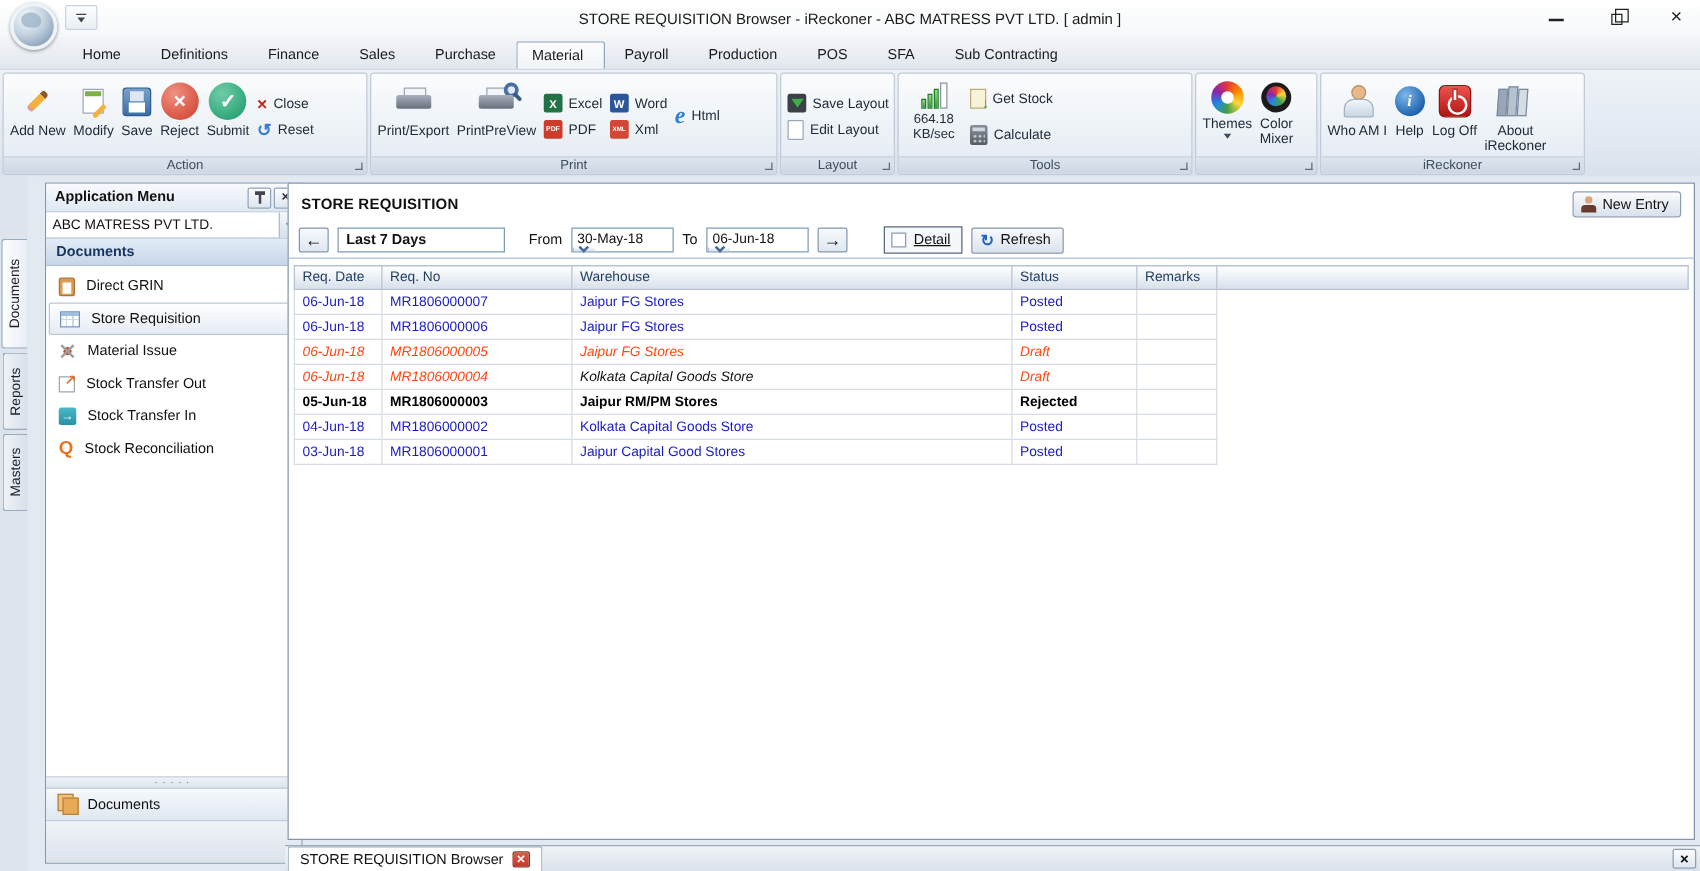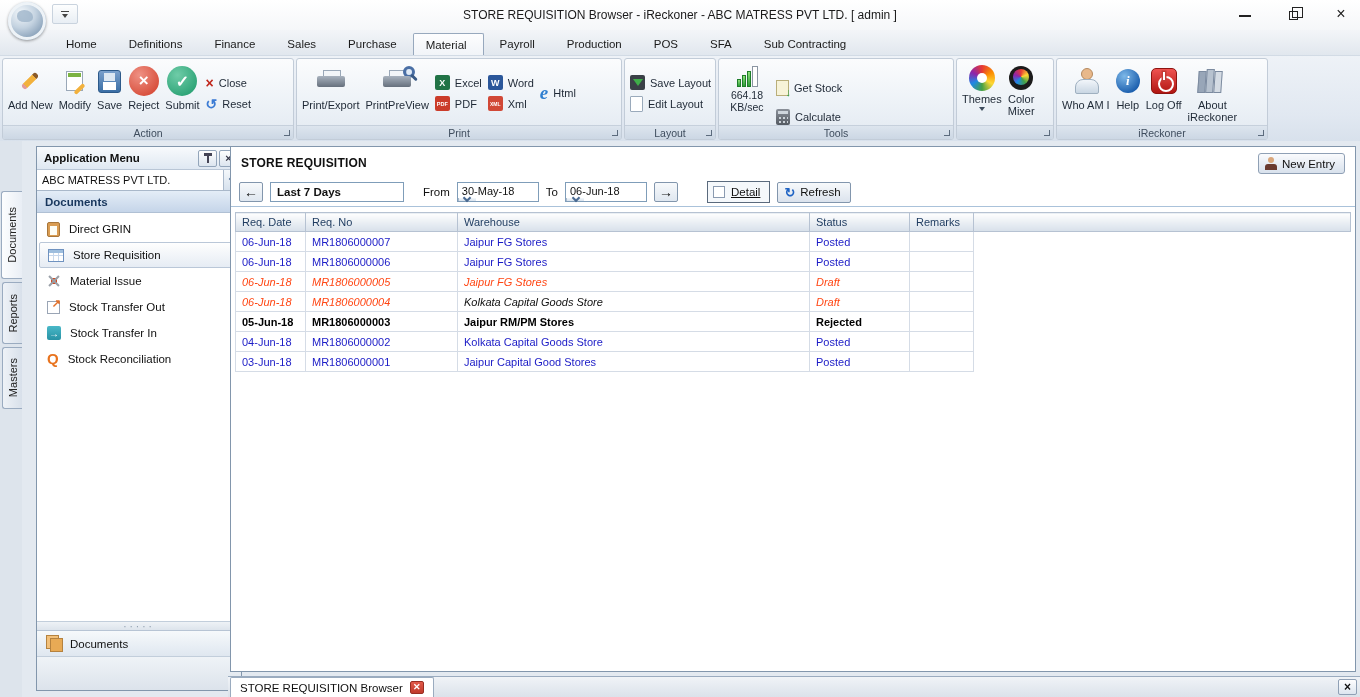--- a/index.html
+++ b/index.html
@@ -28,21 +28,21 @@
   .tabstrip{position:absolute;top:30px;left:0;right:0;height:26px;background:linear-gradient(#f3f5f8,#e1e7ee);
     border-bottom:1px solid #d2dbe5;display:flex;align-items:flex-end;padding-left:50px;}
   .rtab{height:22px;line-height:22px;padding:0 16px;font-size:11.5px;color:#1a1a1a;white-space:nowrap;}
   .rtab.active{background:linear-gradient(#fdfdfe,#f1f4f8);border:1px solid #97a8bd;border-bottom:none;border-radius:2px 2px 0 0;padding-left:12px;}
 
   
   .ribbon{position:absolute;top:56px;left:0;right:0;height:85px;background:linear-gradient(#eef2f7,#e1e8f1 70%,#d8e1ec);
     padding:2px 2px 1px;display:flex;gap:2px;}
   .rg{border:1px solid #c2ccd8;border-radius:3px;background:linear-gradient(#fbfcfd,#edf2f7 55%,#e2e9f1);display:flex;flex-direction:column;overflow:hidden;}
   .rg-body{flex:1;display:flex;align-items:stretch;padding:2px 2px 0;}
-  .rg-f{height:14px;background:linear-gradient(#dde5ee,#ccd7e4);border-top:1px solid #c6d0dc;display:flex;align-items:center;justify-content:center;position:relative;font-size:10.5px;color:#3f4d5e;}
+  .rg-f{height:14px;background:linear-gradient(#dde5ee,#ccd7e4);border-top:1px solid #c6d0dc;display:flex;align-items:flex-start;justify-content:center;position:relative;font-size:10.5px;color:#3f4d5e;}
   .exp{position:absolute;right:3px;bottom:3px;width:6px;height:6px;border-right:1px solid #5c6b7d;border-bottom:1px solid #5c6b7d;}
   .bb{display:flex;flex-direction:column;align-items:center;padding:2px 3px 0;font-size:11px;color:#1e2835;text-align:center;}
   .bb .ic{height:36px;display:flex;align-items:center;justify-content:center;}
   .bb .lbl{line-height:12px;white-space:nowrap;}
   .lbl2{line-height:12px;white-space:nowrap;}
   .stack{display:flex;flex-direction:column;justify-content:center;gap:4px;padding:0 3px;}
   .sb{display:flex;align-items:center;gap:5px;font-size:11px;color:#1e2835;height:17px;white-space:nowrap;}
   .g-action{width:292px;} .g-print{width:326px;} .g-layout{width:92px;} .g-tools{width:236px;} .g-appear{width:98px;} .g-irk{width:212px;}
 
   
@@ -360,21 +360,21 @@
             <span class="bars-i">
               <b class="b1"></b>
               <b class="b2"></b>
               <b class="b3"></b>
               <b class="b4"></b>
             </span>
           </span>
         <span class="lbl" style="font-size:10.5px;">664.18</span>
         <span class="lbl" style="font-size:10.5px;">KB/sec</span>
       </div>
-      <div class="stack" style="gap:12px;justify-content:flex-end;">
+      <div class="stack" style="gap:12px;">
         <span class="sb">
           <span class="gstock-i"></span>
           <span>Get Stock</span>
         </span>
         <span class="sb">
           <span class="calc-i"></span>
           <span>Calculate</span>
         </span>
       </div>
     </div>

